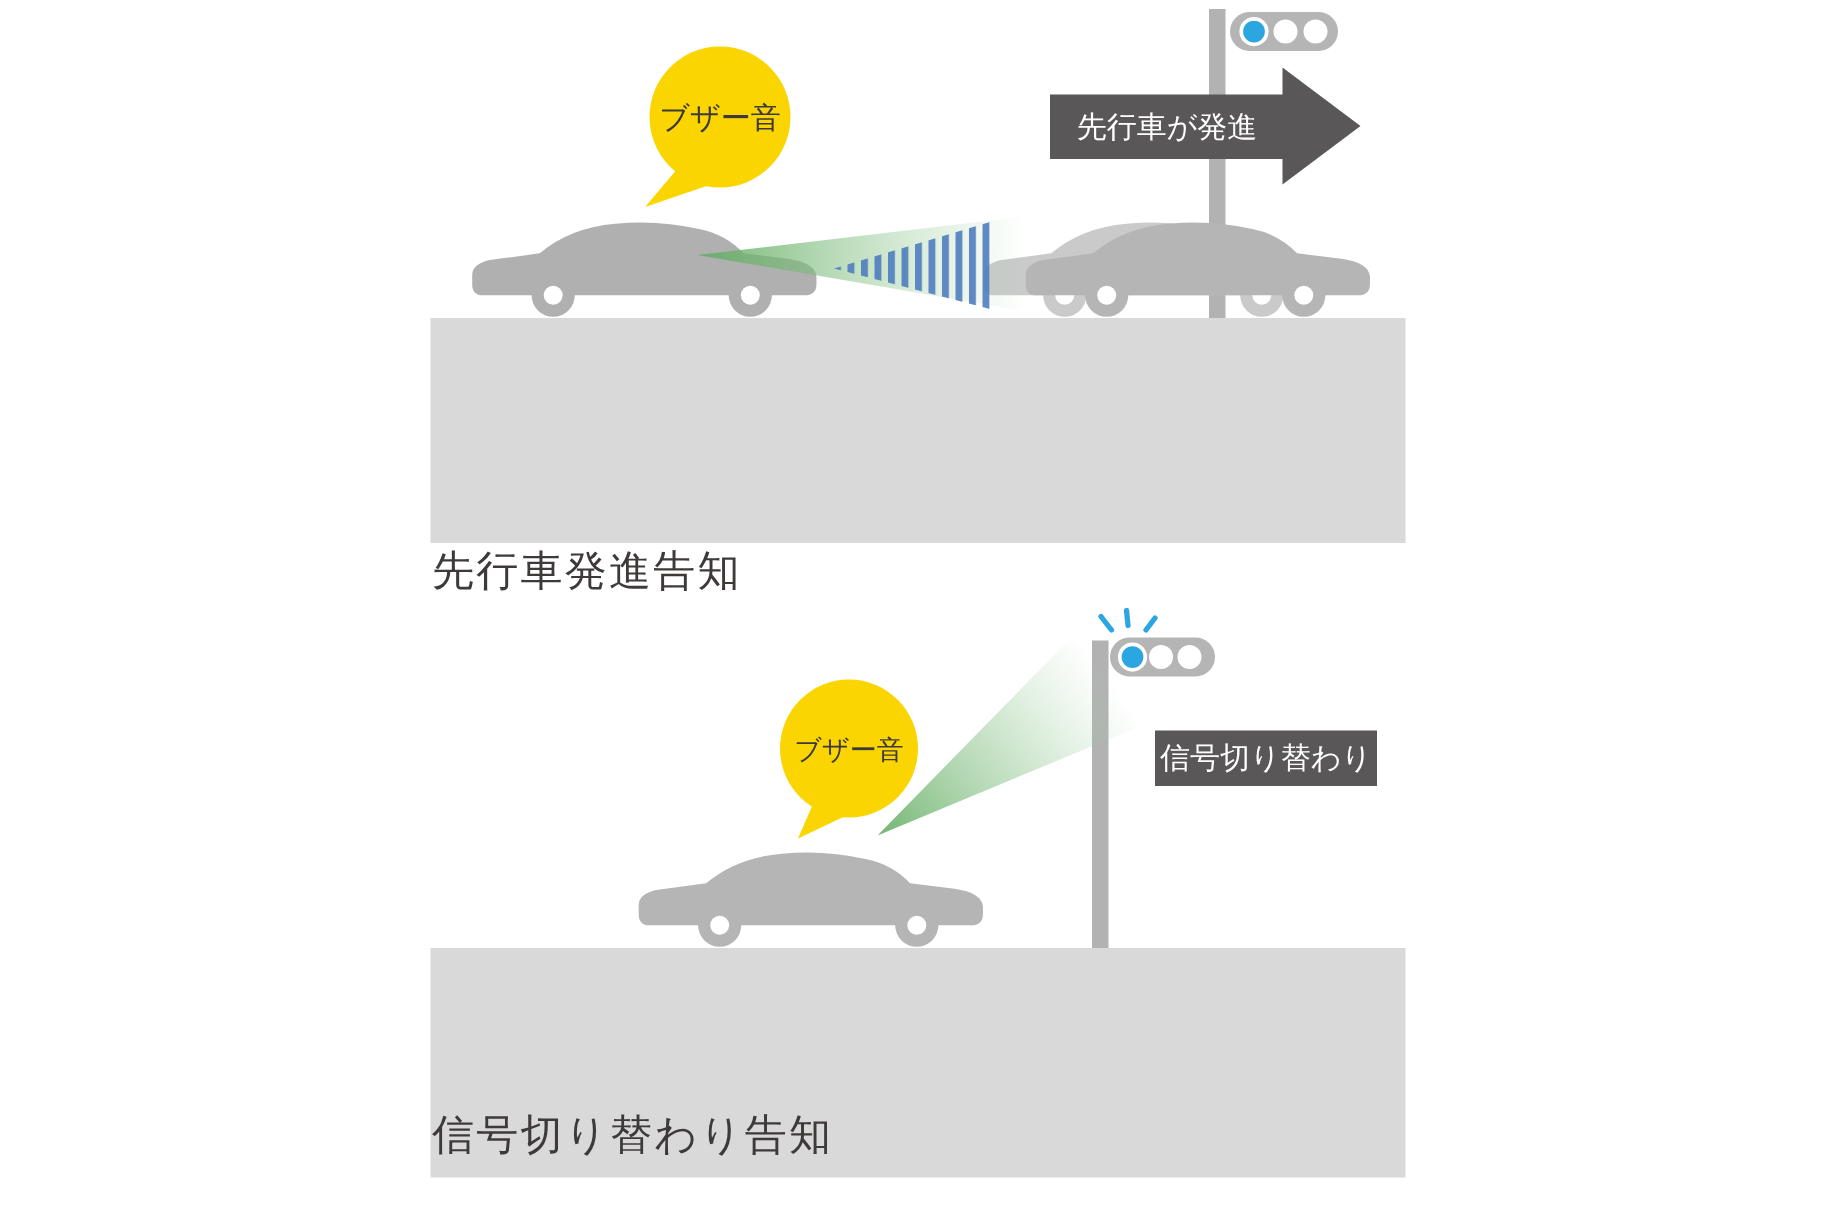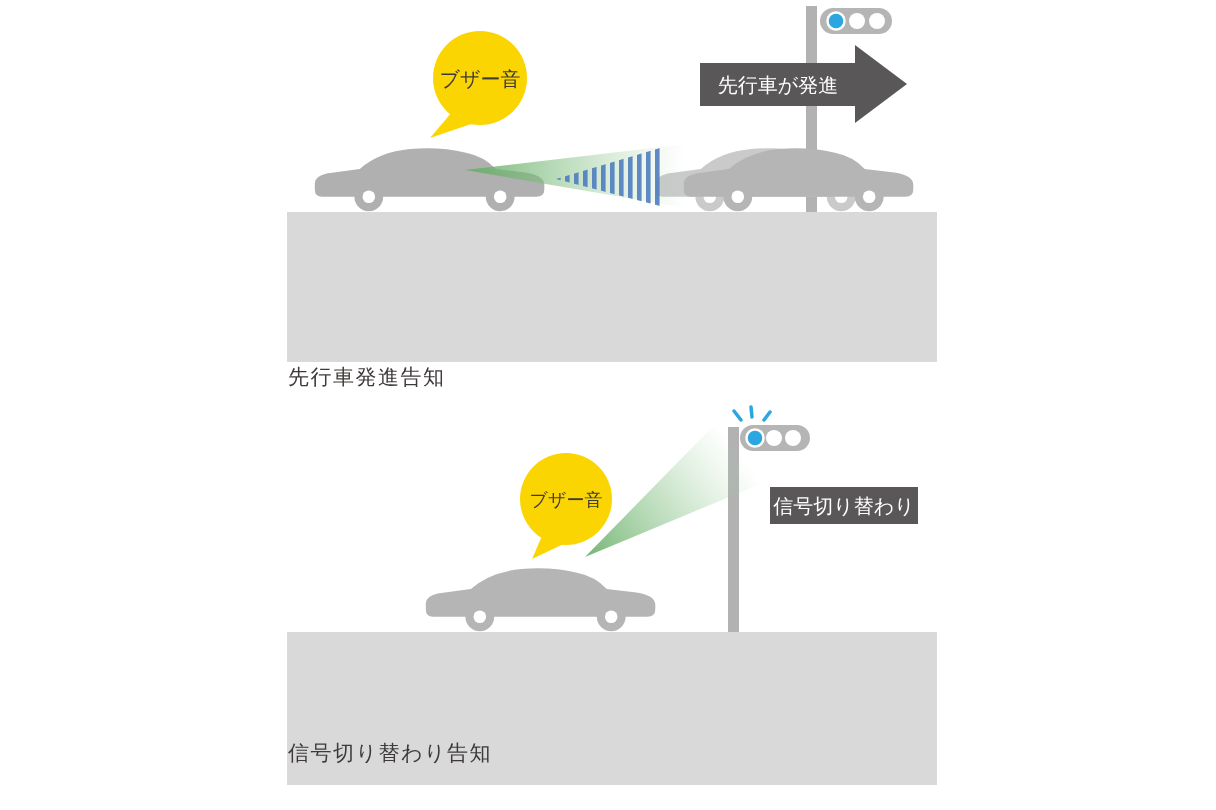--- a/index.html
+++ b/index.html
@@ -6,21 +6,21 @@
   body{
     width:1216px;height:810px;position:relative;overflow:hidden;
     background:#ffffff;
     font-family:"Liberation Sans",sans-serif;
   }
   .scene-svg{position:absolute;left:0;display:block;}
   #scene1-svg{top:0;}
   #scene2-svg{top:405px;}
   .caption{
     position:absolute;left:288px;
-    font-size:21px;line-height:1.2;color:#3e3a39;letter-spacing:1.5px;
+    font-size:28px;line-height:1.2;color:#3e3a39;letter-spacing:1.5px;
     white-space:nowrap;
   }
   #caption1{top:364px;}
   #caption2{top:740px;}
   svg text{font-family:"Liberation Sans",sans-serif;}
   .bubble-text{font-size:20px;fill:#3e3a39;}
   .bubble-text-sm{font-size:18px;fill:#3e3a39;}
   .banner-text{font-size:20px;fill:#ffffff;}
 </style>
 </head>

